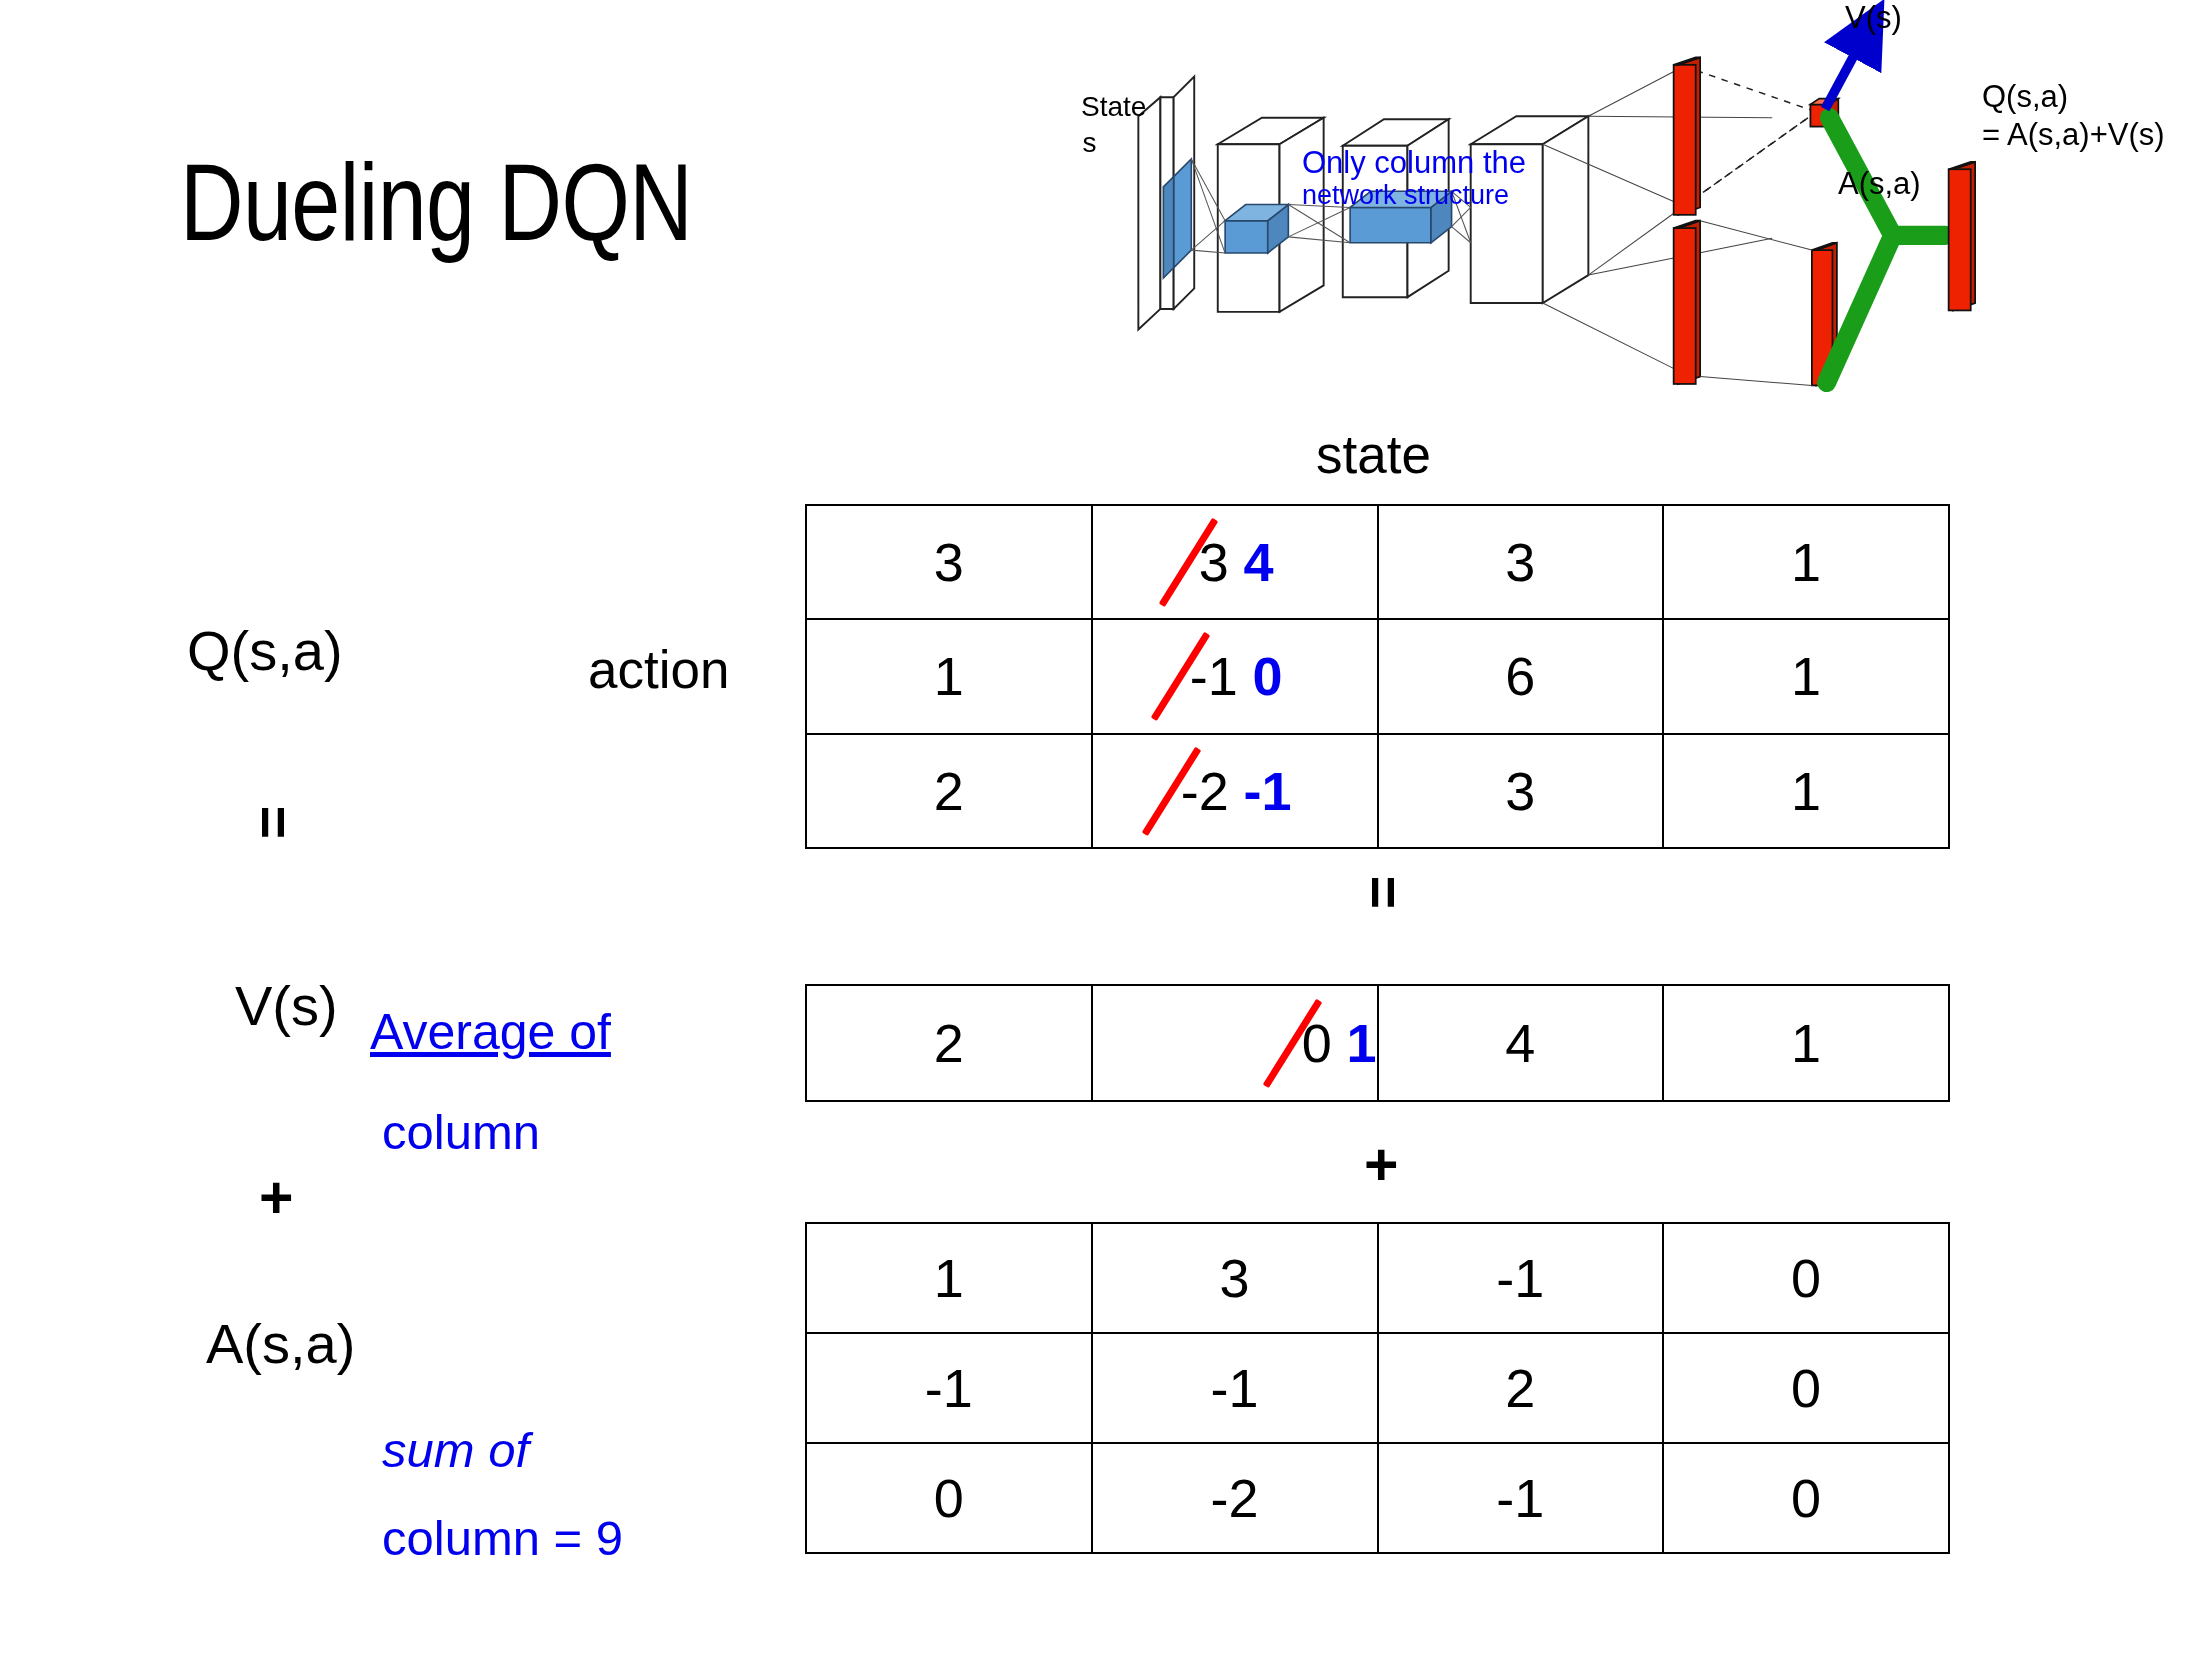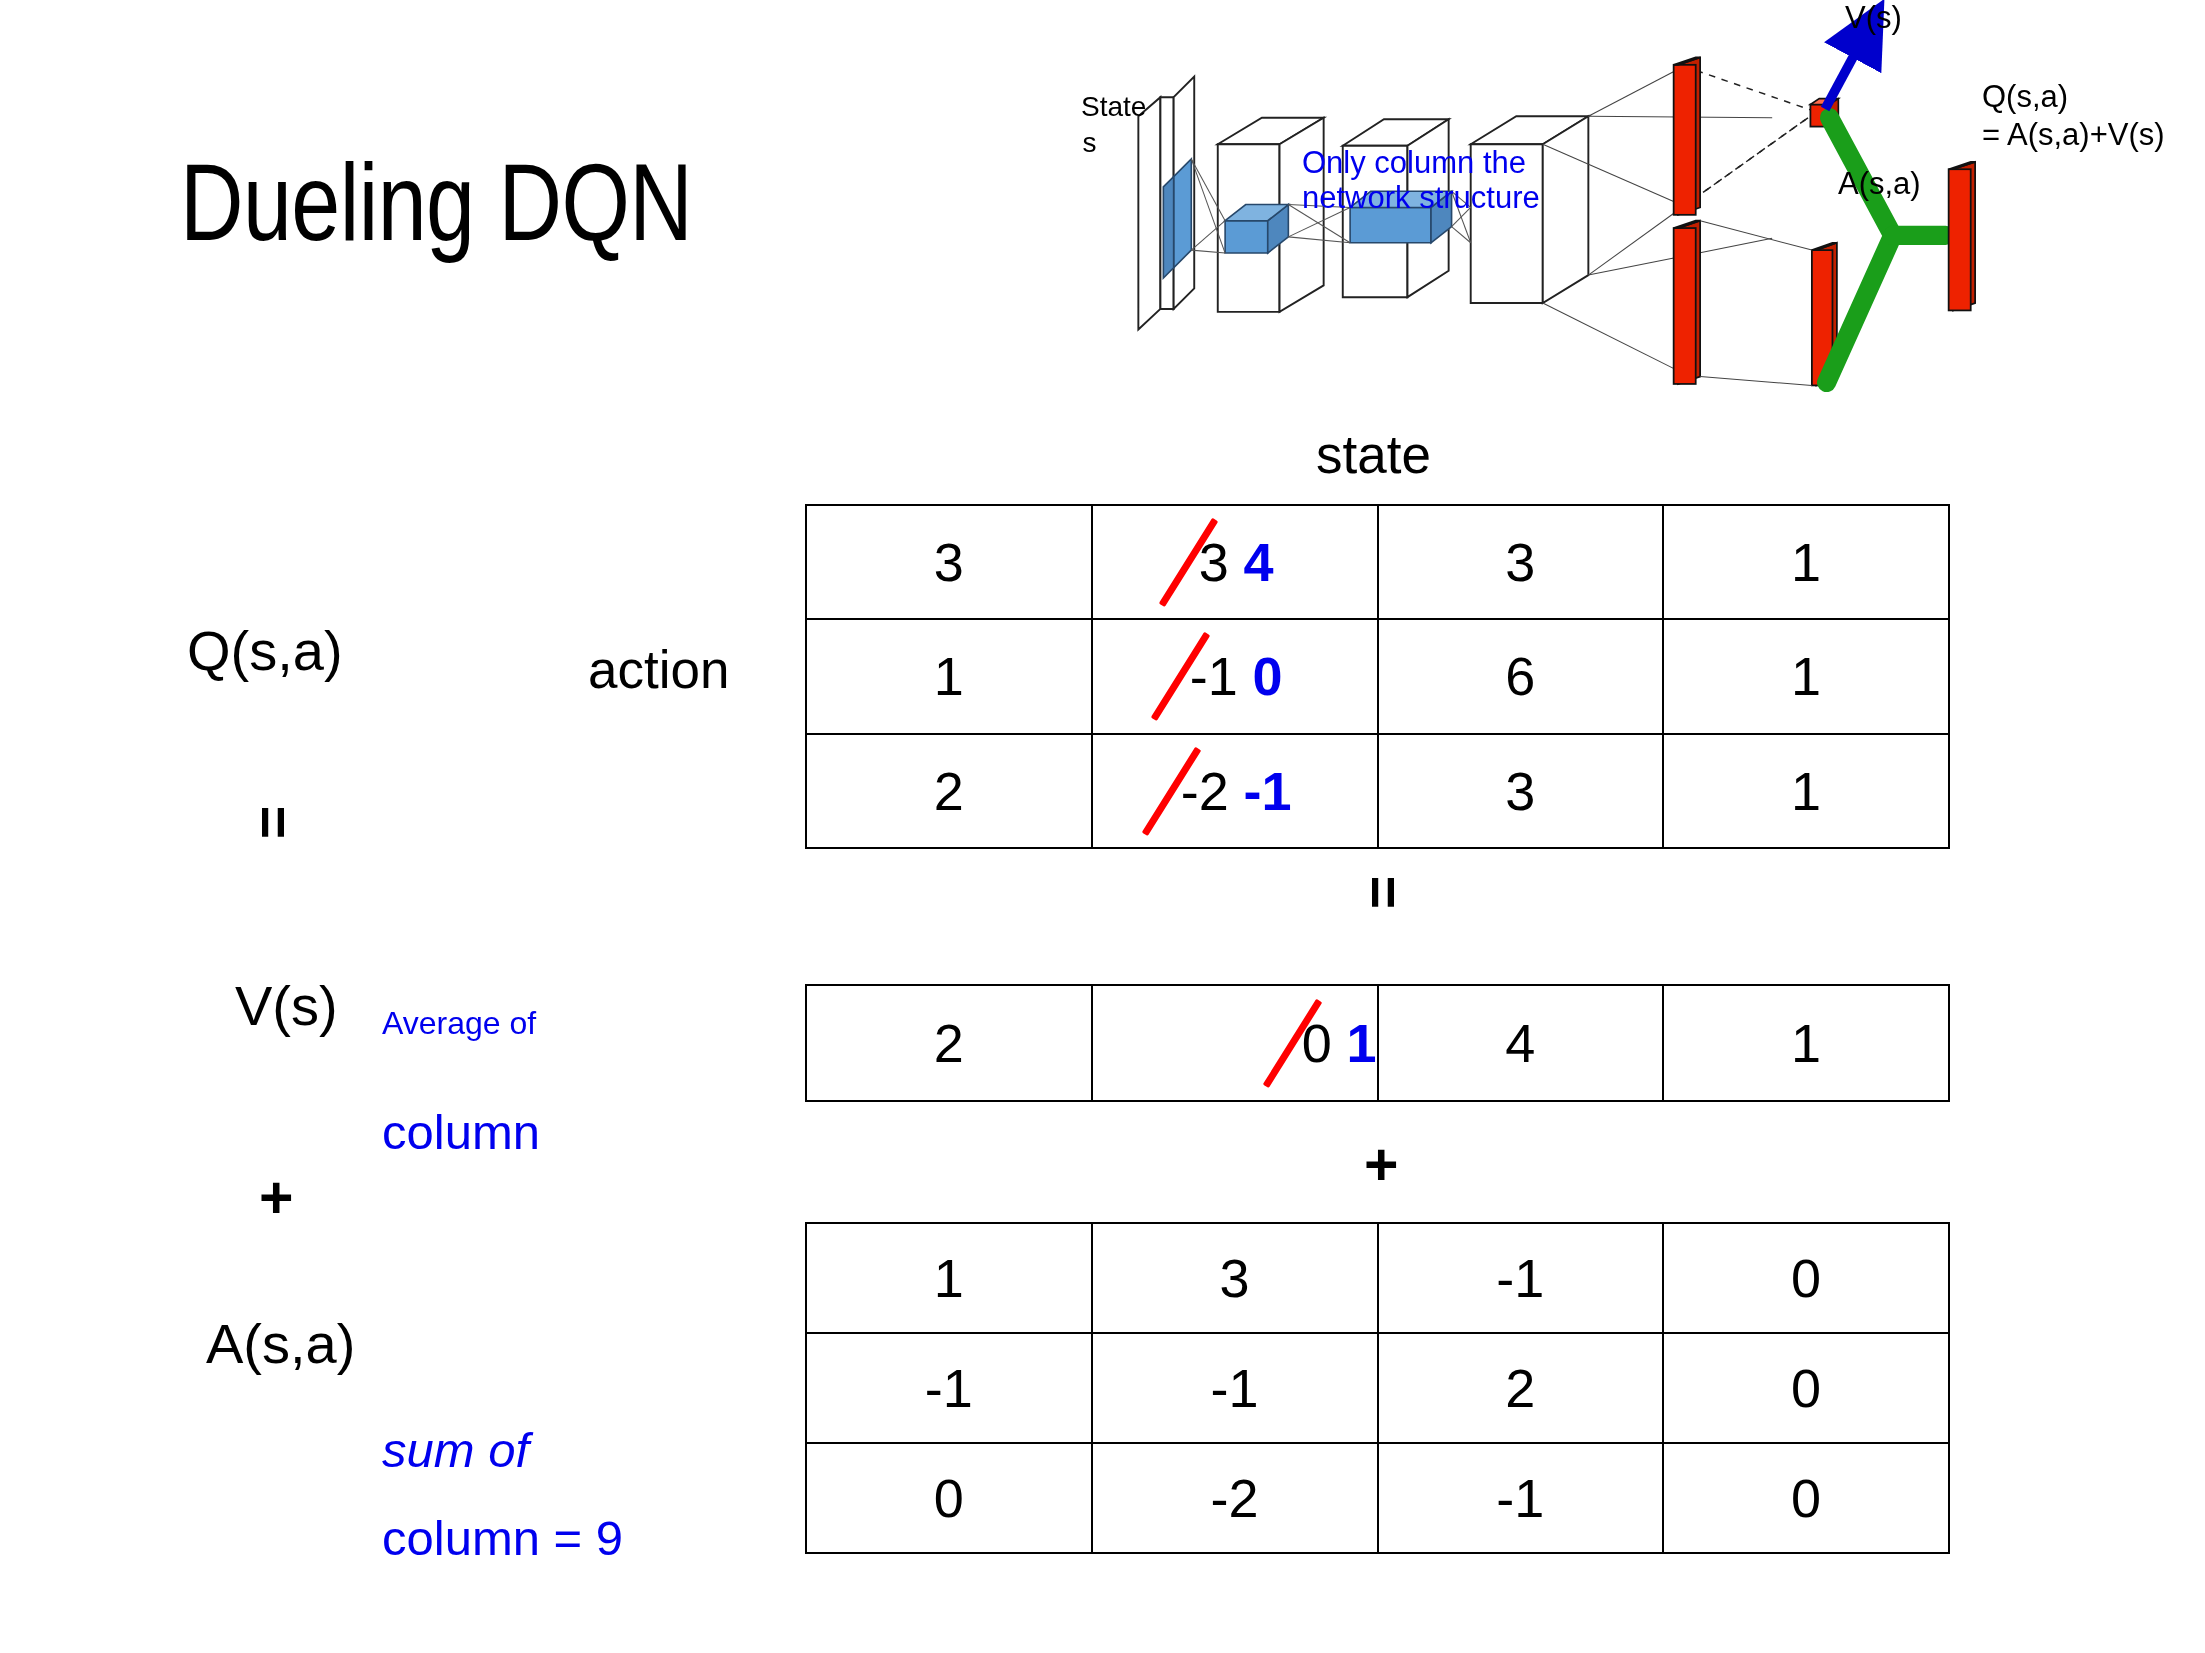--- a/index.html
+++ b/index.html
@@ -197,42 +197,42 @@
     </g>
 
     <line x1="1012" y1="148" x2="1068" y2="44" stroke="#0000CC" stroke-width="13" marker-end="url(#bluearrow)"></line>
   </svg>
 
   
   <div class="abs lbl" style="left:0px;top:93px;font-size:28px;">State</div>
   <div class="abs lbl" style="left:1.5px;top:129px;font-size:28px;">s</div>
 
   <div class="abs lbl blue" style="left:221px;top:147px;font-size:31px;">Only column the</div>
-  <div class="abs lbl blue" style="left:221px;top:182px;font-size:31px;">network structure</div>
+  <div class="abs lbl blue" style="left:221px;top:182px;font-size:27px;">network structure</div>
 
   <div class="abs lbl" style="left:764px;top:1.5px;font-size:31px;">V(s)</div>
   <div class="abs lbl" style="left:757px;top:168px;font-size:31px;">A(s,a)</div>
 
   <div class="abs lbl" style="left:901px;top:81px;font-size:31px;">Q(s,a)</div>
   <div class="abs lbl" style="left:901px;top:119px;font-size:31px;text-align:right;">= A(s,a)+V(s)</div>
 </div>
 
 <div class="abs lbl" style="left:1316px;top:428px;font-size:53px;">state</div>
 
 <div class="abs lbl" style="left:588px;top:643px;font-size:53px;">action</div>
 
 <div class="abs lbl" style="left:187px;top:623px;font-size:56px;">Q(s,a)</div>
 
 <div class="abs" style="left:257px;top:794px;">
   <span class="eqrot">=</span>
 </div>
 
 <div class="abs lbl" style="left:235px;top:978px;font-size:56px;">V(s)</div>
 
-<div class="abs lbl blue" style="left:382px;top:1007px;font-size:32px;">Average of</div>
+<div class="abs lbl blue" style="left:370px;top:1007px;font-size:50px;text-decoration:underline;">Average of</div>
 <div class="abs lbl blue" style="left:382px;top:1108px;font-size:49px;">column</div>
 
 <div class="abs lbl" style="left:259px;top:1169px;font-size:59px;font-weight:600;">+</div>
 
 <div class="abs lbl" style="left:206px;top:1316px;font-size:56px;">A(s,a)</div>
 
 <div class="abs lbl blue" style="left:382px;top:1426px;font-size:49px;font-style:italic;">sum of</div>
 <div class="abs lbl blue" style="left:382px;top:1514px;font-size:49px;">column = 9</div>
 
 <div class="abs" style="left:1367px;top:864px;">

